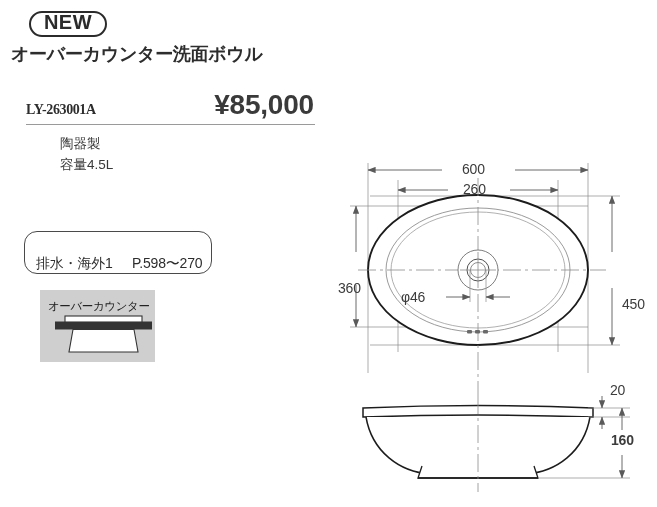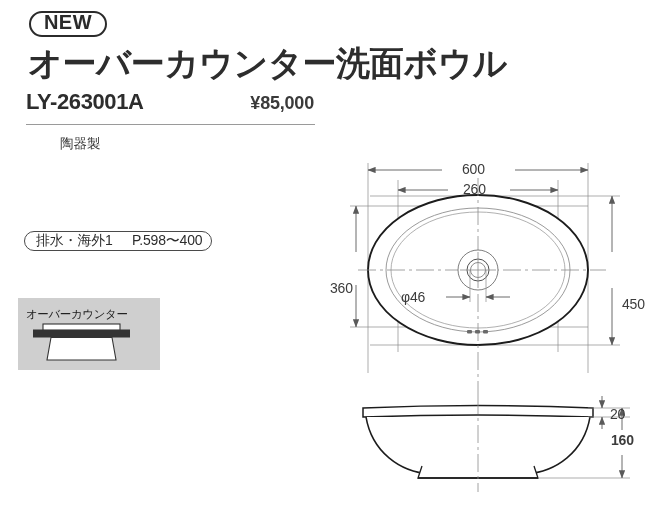--- a/index.html
+++ b/index.html
@@ -45,47 +45,48 @@
     font-size: 20px;
     font-weight: bold;
     letter-spacing: 0.5px;
     line-height: 1;
     color: #2b2b2b;
     transform: translateY(-1px);
   }
 
   .product-title {
     position: absolute;
-    left: 28px;
+    left: 11px;
     top: 44px;
-    font-size: 34px;
+    font-size: 18px;
     font-weight: bold;
     letter-spacing: -0.3px;
     white-space: nowrap;
     color: #2d2d2d;
     line-height: 1.15;
   }
 
   .code-row {
     position: absolute;
     left: 26px;
     top: 89px;
     width: 288px;
     display: flex;
     align-items: baseline;
     justify-content: space-between;
   }
   .product-code {
-    font-size: 22px;
+    font-size: 14px;
     font-weight: bold;
     letter-spacing: -0.4px;
     color: #2d2d2d;
+    font-family: Liberation Serif, serif;
   }
   .product-price {
-    font-size: 18px;
+    font-size: 28px;
     font-weight: bold;
     letter-spacing: -0.2px;
     color: #3a3a3a;
   }
 
   .hr-line {
     position: absolute;
     left: 26px;
     top: 124px;
     width: 289px;
@@ -101,52 +102,51 @@
     line-height: 21px;
     color: #3a3a3a;
   }
   .spec-list div { white-space: nowrap; padding-left: 33px; }
 
   
   .ref-pill {
     position: absolute;
     left: 24px;
     top: 231px;
-    height: 20px;
+    height: 43px;
     border: 1.4px solid #4a4a4a;
     border-radius: 13px;
     box-sizing: border-box;
     display: flex;
-    align-items: flex-start;
+    align-items: flex-end;
     background: #fff;
   }
   .ref-pill .seg {
     display: flex;
     align-items: center;
     padding: 0 9px;
     font-size: 14px;
     color: #2d2d2d;
     white-space: nowrap;
     letter-spacing: -0.2px;
   }
   .ref-pill .seg.first { padding-left: 11px; }
   .ref-pill .divider {
     width: 1.4px;
     background: #4a4a4a;
   }
 
   
   .oc-box {
     position: absolute;
-    left: 18px;
+    left: 40px;
     top: 290px;
-    width: 142px;
+    width: 115px;
     height: 72px;
     background: #cfcfcf;
-    margin-top: 8px;
   }
   .oc-label {
     position: absolute;
     left: 8px;
     top: 9px;
     font-size: 11.5px;
     color: #1a1a1a;
     white-space: nowrap;
     letter-spacing: -0.4px;
   }
@@ -182,26 +182,27 @@
 
     <div class="code-row">
       <div class="product-code">LY-263001A</div>
       <div class="product-price">¥85,000</div>
     </div>
 
     <div class="hr-line"></div>
 
     <div class="spec-list">
       <div>陶器製</div>
+      <div>容量4.5L</div>
     </div>
 
     <div class="ref-pill">
       <div class="seg first">排水・海外1</div>
       <div class="divider"></div>
-      <div class="seg">P.598〜400</div>
+      <div class="seg">P.598〜270</div>
     </div>
 
     <div class="oc-box">
       <div class="oc-label">オーバーカウンター</div>
       <svg width="127" height="72" viewBox="0 0 127 72" style="position:absolute;left:0;top:0;">
 
         <rect x="15" y="31.5" width="97" height="8" fill="#333333"></rect>
 
         <rect x="25" y="26" width="77" height="6" fill="#ffffff" stroke="#333333" stroke-width="1.1"></rect>
 
@@ -315,20 +316,20 @@
 
       <g stroke="#5a5a5a" stroke-width="0.9">
         <line x1="292" y1="408" x2="292" y2="430" marker-start="url(#arS)"></line>
         <line x1="292" y1="455" x2="292" y2="478" marker-end="url(#ar)"></line>
       </g>
     </svg>
 
     
     <div class="dim-text" style="left:132px; top:161px;">600</div>
     <div class="dim-text" style="left:133px; top:181px;">260</div>
-    <div class="dim-text" style="left:0px; top:280px;">360</div>
+    <div class="dim-text" style="left:8px; top:280px;">360</div>
     <div class="dim-text" style="left:292px; top:296px;text-align:right;">450</div>
     <div class="dim-text" style="left:71px; top:289px;">φ46</div>
-    <div class="dim-text" style="left:280px; top:382px;margin-top:24px;">20</div>
+    <div class="dim-text" style="left:280px; top:382px;">20</div>
     <div class="dim-text" style="left:281px; top:432px;font-weight:bold;">160</div>
   </div>
 
 </div>
 
 </body></html>

